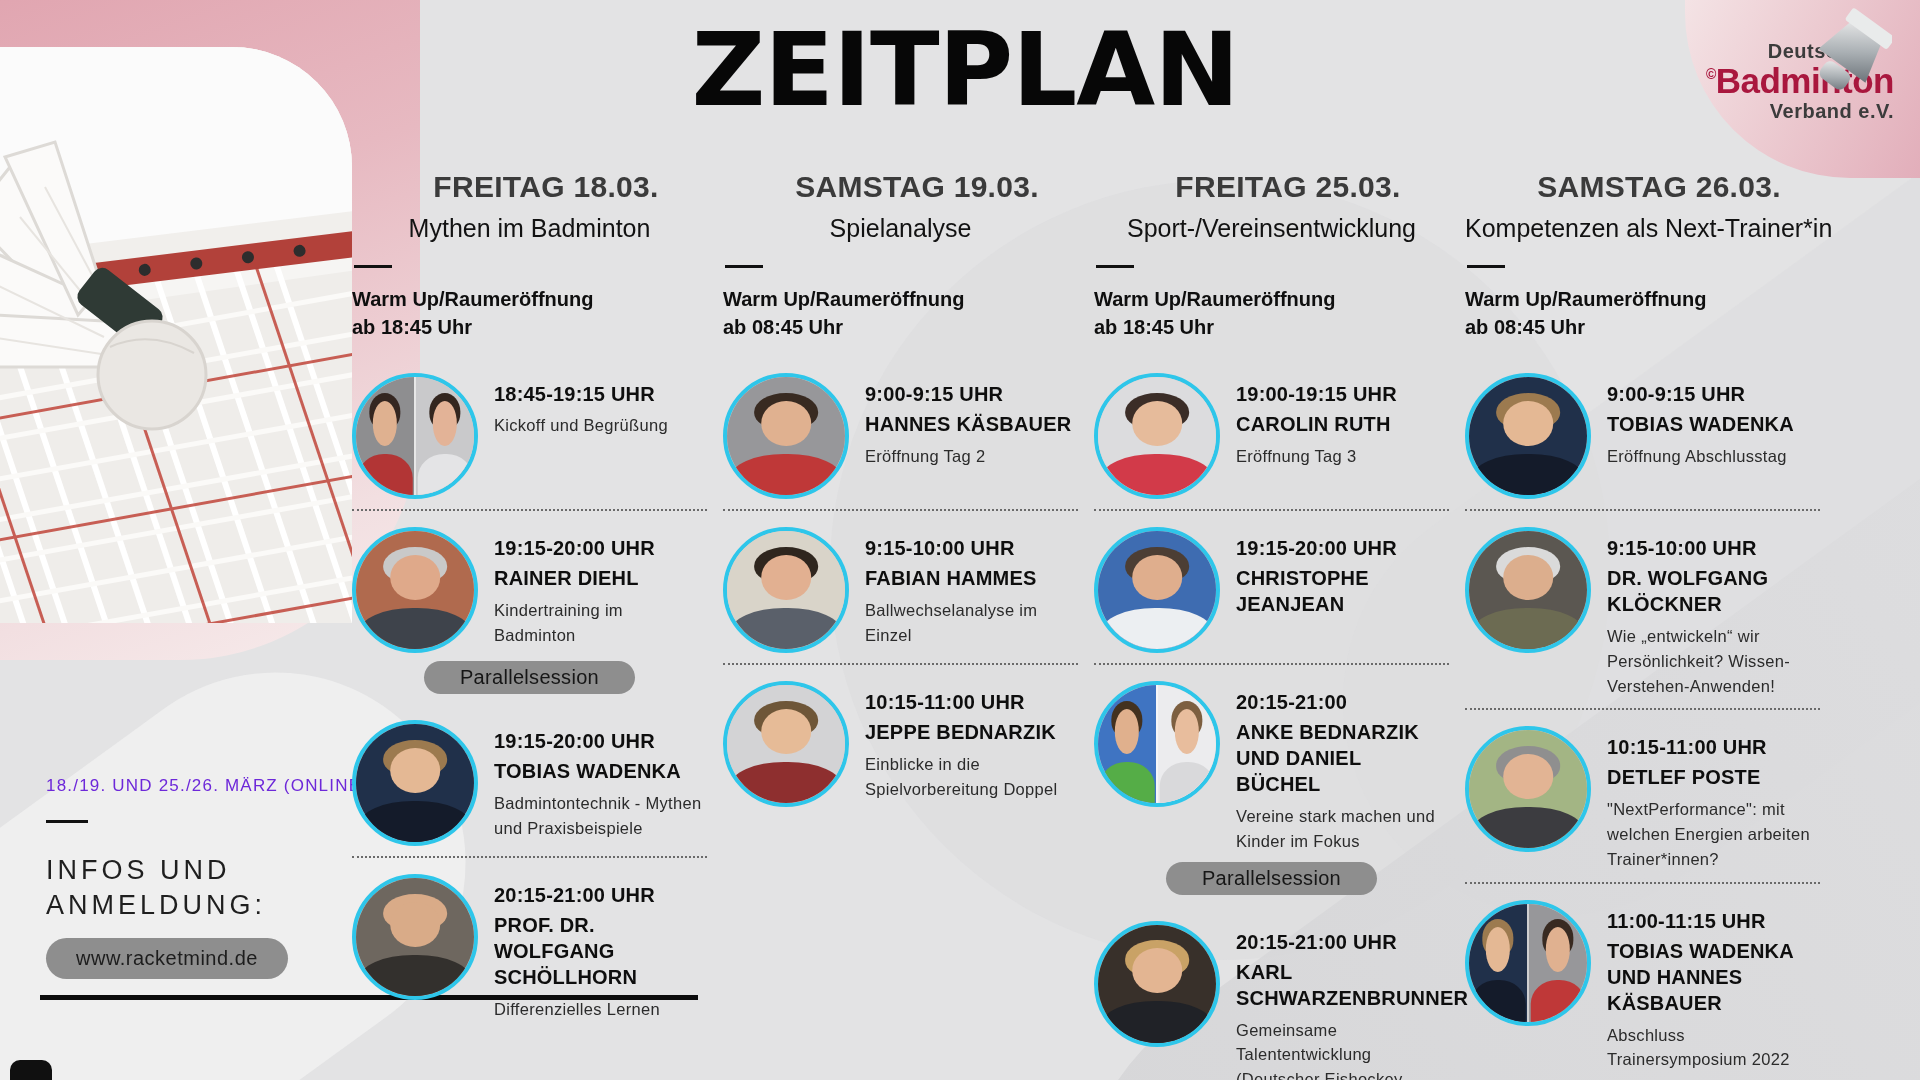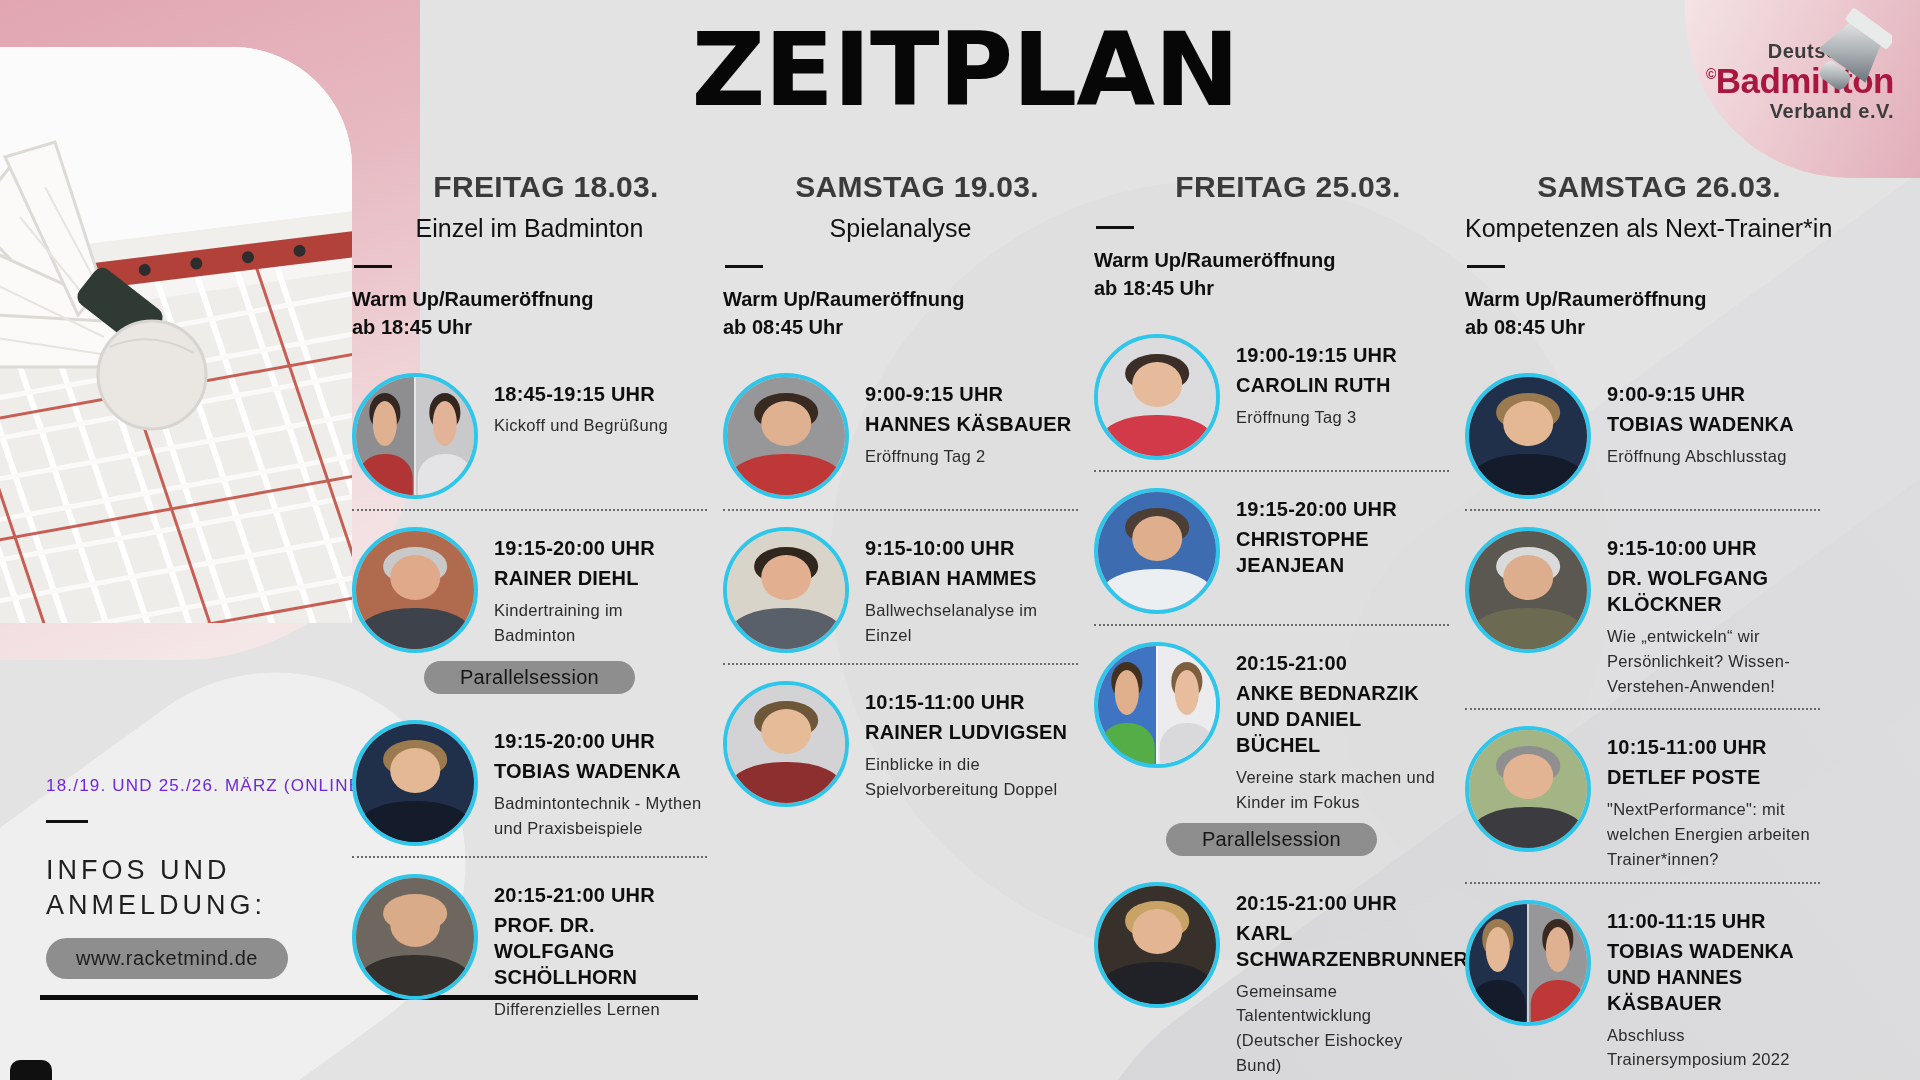--- a/index.html
+++ b/index.html
@@ -191,21 +191,21 @@
     <div class="ev-dates">18./19. UND 25./26. MÄRZ (ONLINE)</div>
     <div class="ev-dash"></div>
     <div class="ev-info-label">INFOS UND ANMELDUNG:</div>
     <div class="ev-pill">www.racketmind.de</div>
   </div>
   <div class="ev-rule"></div>
 
   <div class="columns">
       <section class="col">
     <h2 class="day">FREITAG 18.03.</h2>
-    <div class="topic">Einzel im Badminton</div>
+    <div class="topic">Mythen im Badminton</div>
     <div class="dash"></div>
     <div class="warmup">
       <div class="wu1">Warm Up/Raumeröffnung</div>
       <div class="wu2">ab 18:45 Uhr</div>
     </div>
     <div class="sessions">
           <div class="session">
     <div class="avatar">
               <div class="person" style="background: rgb(142, 142, 144);">
                 <div class="hair" style="background: rgb(52, 38, 32);"></div>
@@ -312,28 +312,29 @@
           <div class="session">
     <div class="avatar">
               <div class="person" style="background: rgb(211, 211, 213);">
                 <div class="hair" style="background: rgb(110, 86, 56);"></div>
                 <div class="head" style="background: rgb(230, 187, 151);"></div>
                 <div class="torso" style="background: rgb(142, 47, 47);"></div>
               </div>
             </div>
     <div class="stext">
       <div class="stime">10:15-11:00 UHR</div>
-      <div class="sname">RAINER LUDVIGSEN</div>
+      <div class="sname">JEPPE BEDNARZIK</div>
       <div class="sdesc">Einblicke in die Spielvorbereitung Doppel</div>
     </div>
   </div>
         </div>
   </section>
       <section class="col">
     <h2 class="day">FREITAG 25.03.</h2>
+    <div class="topic">Sport-/Vereinsentwicklung</div>
     <div class="dash"></div>
     <div class="warmup">
       <div class="wu1">Warm Up/Raumeröffnung</div>
       <div class="wu2">ab 18:45 Uhr</div>
     </div>
     <div class="sessions">
           <div class="session">
     <div class="avatar">
               <div class="person" style="background: rgb(220, 220, 222);">
                 <div class="hair" style="background: rgb(59, 45, 39);"></div>

